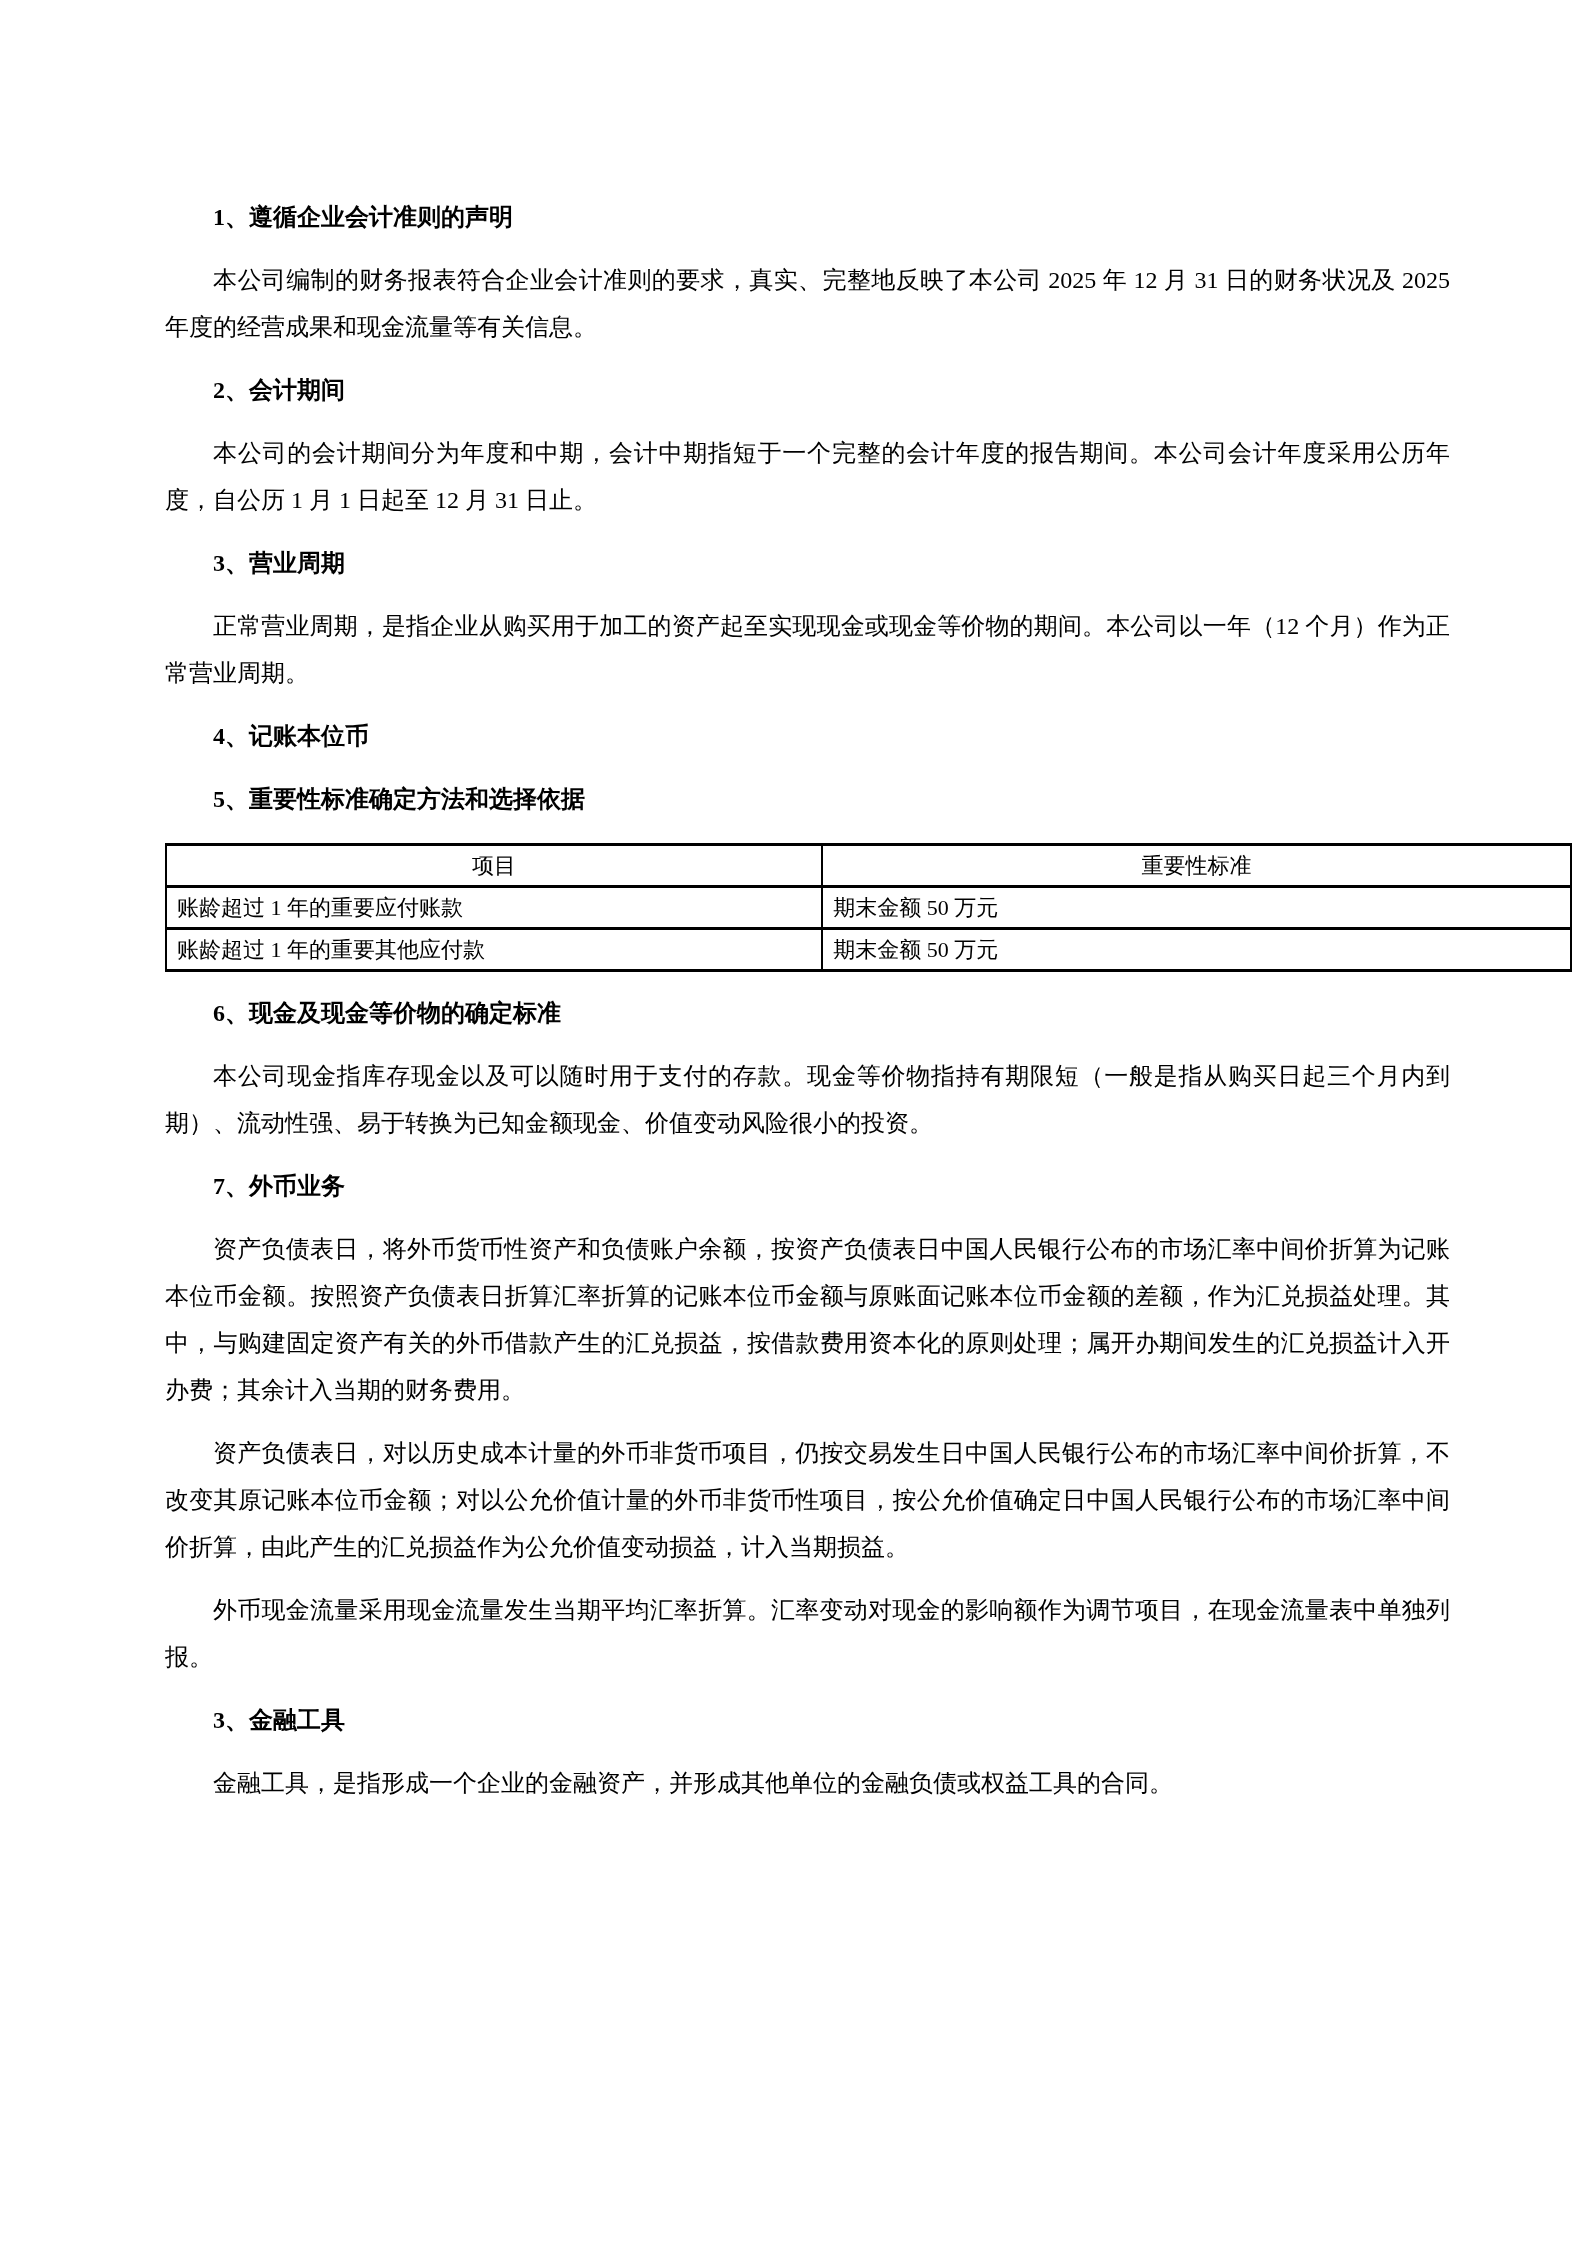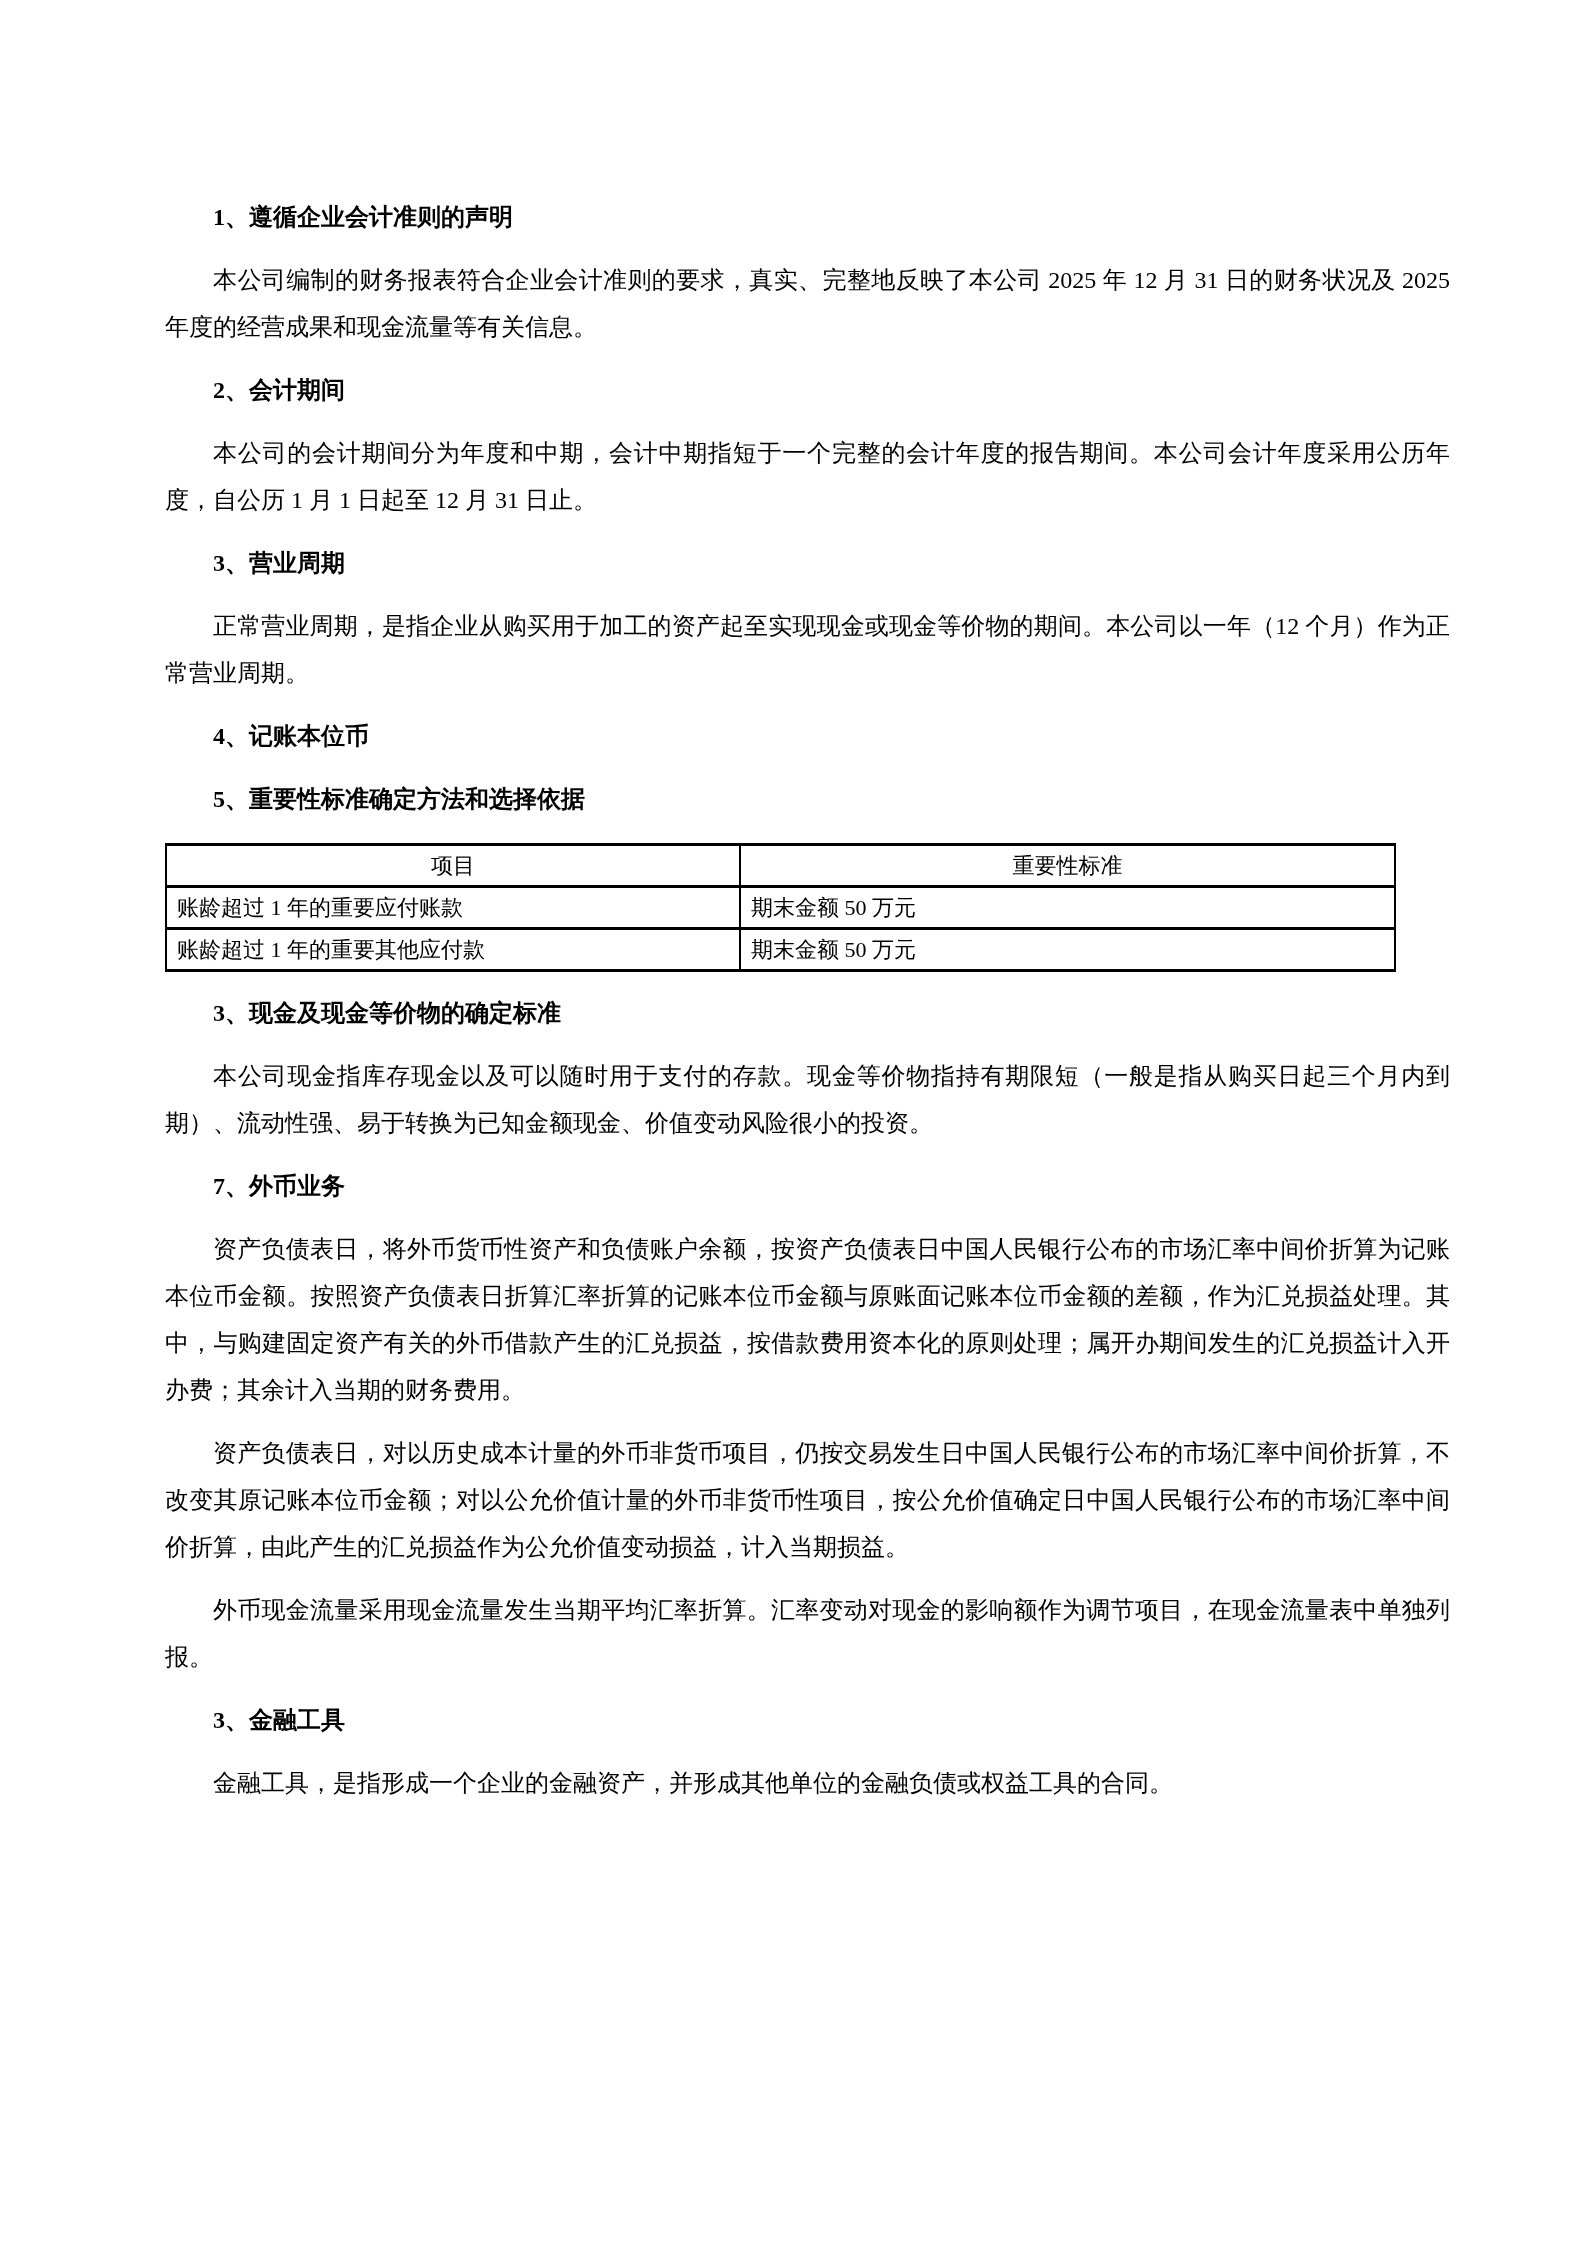--- a/index.html
+++ b/index.html
@@ -29,21 +29,21 @@
   }
   .para {
     font-size: 24px;
     line-height: 47px;
     padding: 8px 0;
     margin: 0;
     text-indent: 48px;
     text-align: justify;
   }
   table.materiality-table {
-    width: 1231px;
+    width: 1407px;
     border-collapse: collapse;
     table-layout: fixed;
     margin: 12px 0 10px 0;
   }
   table.materiality-table th,
   table.materiality-table td {
     border: 2px solid #000000;
     border-top-width: 3px;
     border-bottom-width: 3px;
     font-size: 22px;
@@ -101,21 +101,21 @@
         </tr>
         <tr>
           <td>账龄超过 1 年的重要其他应付款</td>
           <td>期末金额 50 万元</td>
         </tr>
       </tbody>
     </table>
   </div>
 
   <div class="section">
-    <h2 class="heading">3、现金及现金等价物的确定标准</h2>
+    <h2 class="heading">6、现金及现金等价物的确定标准</h2>
     <p class="para">本公司现金指库存现金以及可以随时用于支付的存款。现金等价物指持有期限短（一般是指从购买日起三个月内到期）、流动性强、易于转换为已知金额现金、价值变动风险很小的投资。</p>
   </div>
 
   <div class="section">
     <h2 class="heading">7、外币业务</h2>
     <p class="para">资产负债表日，将外币货币性资产和负债账户余额，按资产负债表日中国人民银行公布的市场汇率中间价折算为记账本位币金额。按照资产负债表日折算汇率折算的记账本位币金额与原账面记账本位币金额的差额，作为汇兑损益处理。其中，与购建固定资产有关的外币借款产生的汇兑损益，按借款费用资本化的原则处理；属开办期间发生的汇兑损益计入开办费；其余计入当期的财务费用。</p>
     <p class="para">资产负债表日，对以历史成本计量的外币非货币项目，仍按交易发生日中国人民银行公布的市场汇率中间价折算，不改变其原记账本位币金额；对以公允价值计量的外币非货币性项目，按公允价值确定日中国人民银行公布的市场汇率中间价折算，由此产生的汇兑损益作为公允价值变动损益，计入当期损益。</p>
     <p class="para">外币现金流量采用现金流量发生当期平均汇率折算。汇率变动对现金的影响额作为调节项目，在现金流量表中单独列报。</p>
   </div>
 

